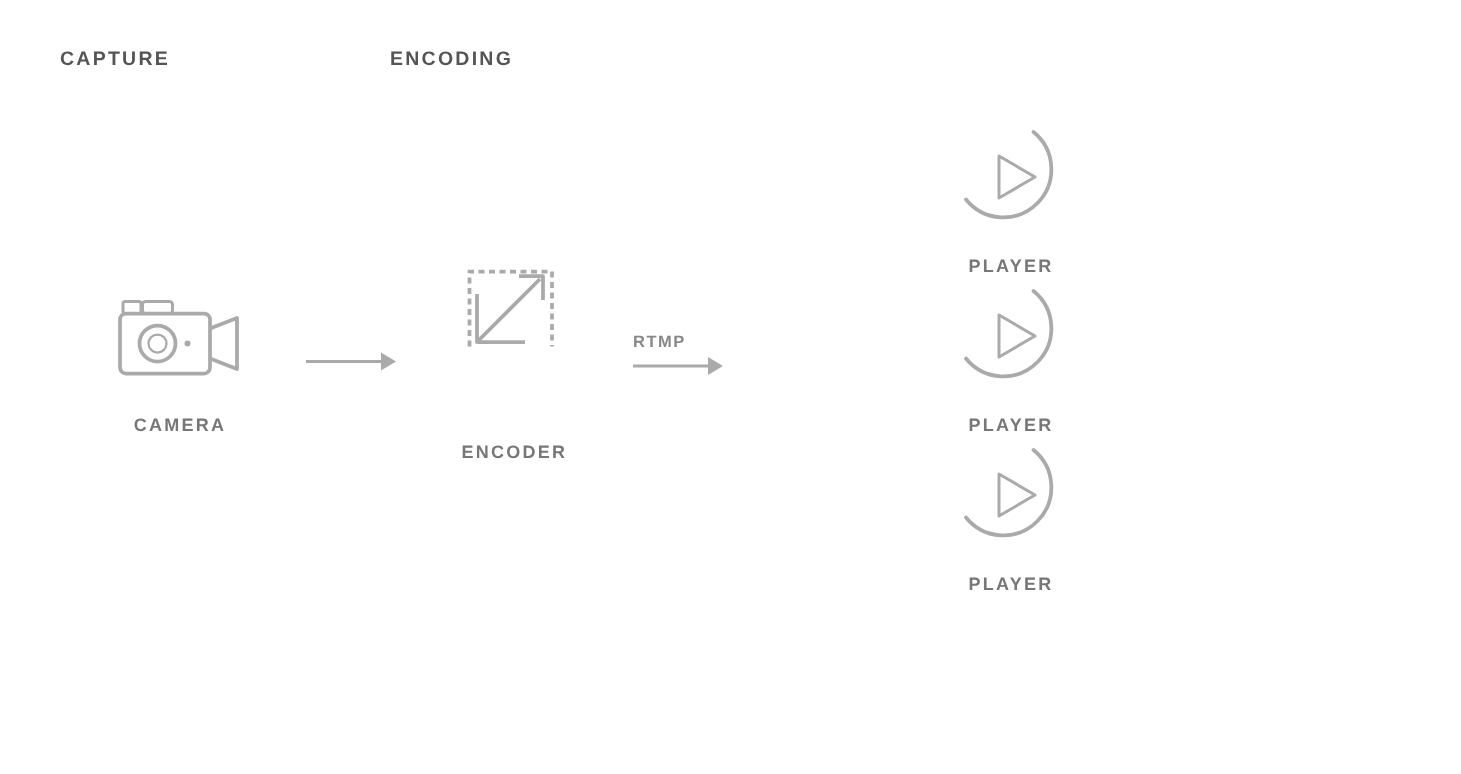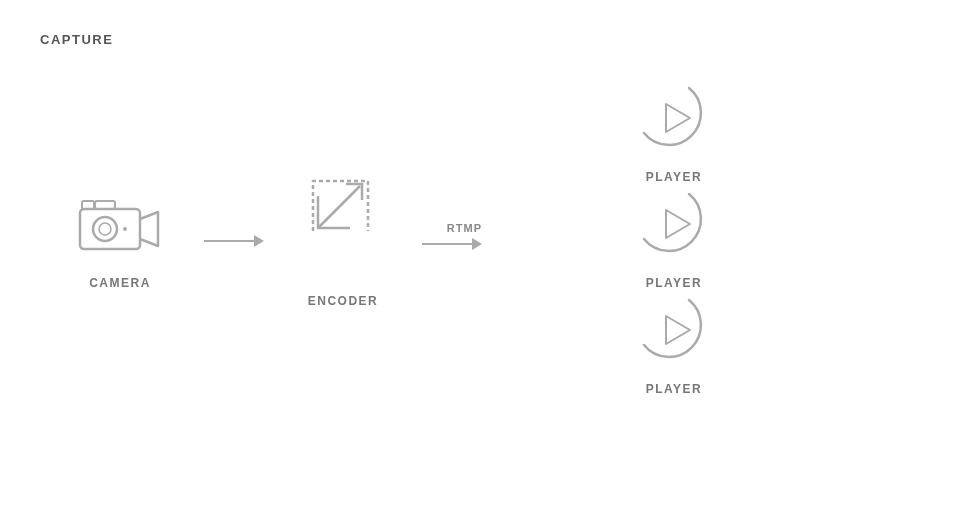--- a/index.html
+++ b/index.html
@@ -126,33 +126,36 @@
     .section-playback {
       display: flex;
       flex-direction: column;
       align-items: center;
       flex: 1;
     }
 
     .arrow-section {
       display: flex;
       flex-direction: column;
-      align-items: flex-end;
+      align-items: flex-start;
       margin-bottom: 20px;
     }
 
   </style>
 </head>
 <body>
 
 <div class="diagram">
 
   <div class="headers">
     <div class="col-capture">
       <span class="header-label">CAPTURE</span>
+    </div>
+    <div class="col-encoding">
+      <span class="header-label">ENCODING</span>
     </div>
   </div>
 
   <div class="main-row">
 
     <div class="section-capture">
       <div class="camera-icon">
         <svg width="100" height="80" viewBox="0 0 100 80" fill="none" xmlns="http://www.w3.org/2000/svg">
 
           <rect x="10" y="25" width="60" height="40" rx="4" stroke="#aaa" stroke-width="2.5" fill="none"></rect>

